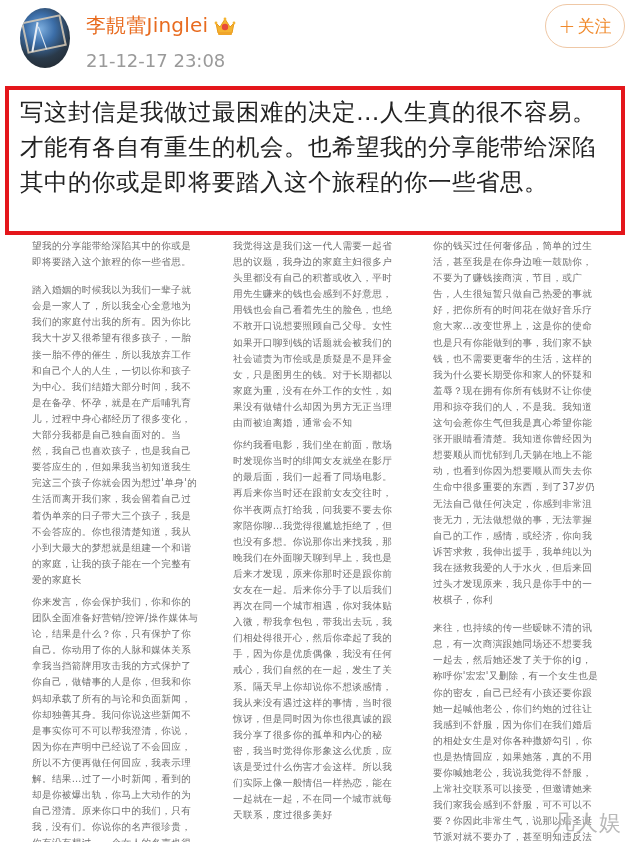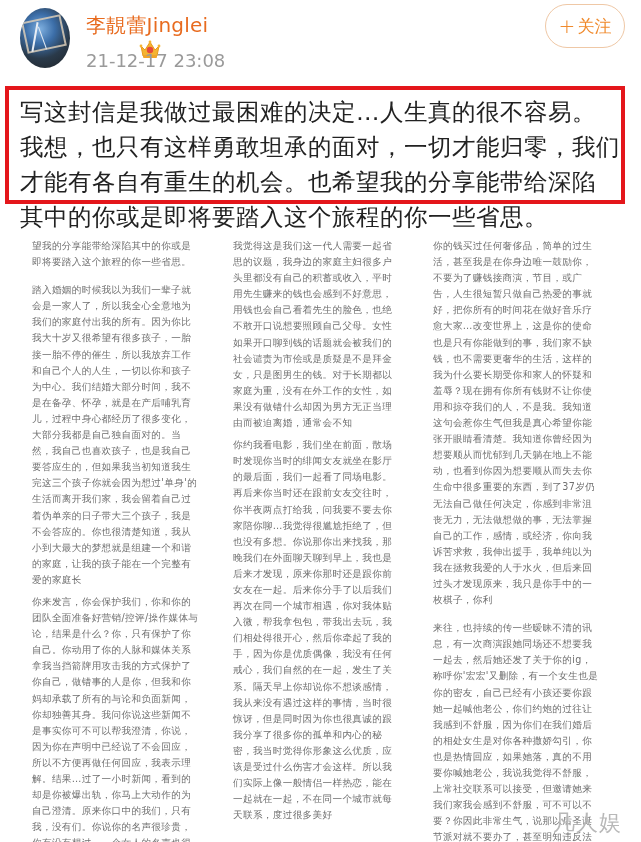--- a/index.html
+++ b/index.html
@@ -10,38 +10,38 @@
   .avatar {
     position: absolute; left: 20px; top: 8px; width: 50px; height: 60px;
     border-radius: 50%;
     background: radial-gradient(circle at 40% 35%, #7fb0e0 0%, #3c6ea8 30%, #2a3a4a 60%, #1e2226 100%);
     overflow: hidden;
   }
   .avatar .tree { position:absolute; left:14px; top:14px; width:2px; height:30px; background:#e8eef5; transform: rotate(10deg); }
   .avatar .tree2 { position:absolute; left:22px; top:18px; width:1px; height:24px; background:#dfe8f2; transform: rotate(-20deg); }
   .avatar .frame { position:absolute; left:4px; top:10px; width:40px; height:32px; border:2px solid #d9cdb8; transform: rotate(-12deg); opacity:.85; }
 
-  .username-row { position: absolute; left: 86px; top: 12px; display: flex; align-items: center; flex-direction: column; }
+  .username-row { position: absolute; left: 86px; top: 12px; display: flex; align-items: center; }
   .username { color: #e86b1f; font-size: 20px; letter-spacing: 0.2px; }
   .crown-icon {
     display: inline-block; width: 22px; height: 20px; margin-left: 6px; position: relative;
   }
   .crown-icon svg { width: 22px; height: 20px; }
   .timestamp { position: absolute; left: 86px; top: 50px; color: #9a9a9a; font-size: 18px; }
 
   .follow-btn {
     position: absolute; left: 545px; top: 4px; width: 80px; height: 44px;
     border: 1px solid #efc8a6; border-radius: 22px; background: #fff;
     color: #f08a2c; font-size: 17px; display: flex; align-items: center; justify-content: center;
     font-family: "DejaVu Sans", sans-serif;
   }
   .follow-btn .plus { font-size: 20px; margin-right: 2px; font-weight: 300; }
 
   .highlight-box {
-    position: absolute; left: 5px; top: 86px; width: 620px; height: 118px;
+    position: absolute; left: 5px; top: 86px; width: 620px; height: 149px;
     border: 4px solid #e4161b; background: #fff;
     padding: 5px 10px 0 11px;
   }
   .highlight-box p {
     font-size: 23.5px; line-height: 35px; color: #222; letter-spacing: 0.5px; white-space: nowrap;
   }
 
   .letter {
     position: absolute; left: 0; top: 238px; width: 641px; height: 604px; background: #fff;
   }
@@ -85,21 +85,20 @@
   </div>
   <div class="timestamp">21-12-17 23:08</div>
   <div class="follow-btn">
     <span class="plus">+</span>
     <span>关注</span>
   </div>
 </div>
 
 <div class="highlight-box">
   <p>写这封信是我做过最困难的决定…人生真的很不容易。</p>
-  <p>我想，也只有这样勇敢坦承的面对，一切才能归零，我们</p>
   <p>才能有各自有重生的机会。也希望我的分享能带给深陷</p>
   <p>其中的你或是即将要踏入这个旅程的你一些省思。</p>
 </div>
 
 <div class="letter">
   <div class="col col1">
     <div class="para">望我的分享能带给深陷其中的你或是即将要踏入这个旅程的你一些省思。</div>
     <div class="para gap-sm">踏入婚姻的时候我以为我们一辈子就会是一家人了，所以我全心全意地为我们的家庭付出我的所有。因为你比我大十岁又很希望有很多孩子，一胎接一胎不停的催生，所以我放弃工作和自己个人的人生，一切以你和孩子为中心。我们结婚大部分时间，我不是在备孕、怀孕，就是在产后哺乳育儿，过程中身心都经历了很多变化，大部分我都是自己独自面对的。当然，我自己也喜欢孩子，也是我自己要答应生的，但如果我当初知道我生完这三个孩子你就会因为想过'单身'的生活而离开我们家，我会留着自己过着伪单亲的日子带大三个孩子，我是不会答应的。你也很清楚知道，我从小到大最大的梦想就是组建一个和谐的家庭，让我的孩子能在一个完整有爱的家庭长</div>
     <div class="para">你来发言，你会保护我们，你和你的团队全面准备好营销/控评/操作媒体与论，结果是什么？你，只有保护了你自己。你动用了你的人脉和媒体关系拿我当挡箭牌用攻击我的方式保护了你自己，做错事的人是你，但我和你妈却承载了所有的与论和负面新闻，你却独善其身。我问你说这些新闻不是事实你可不可以帮我澄清，你说，因为你在声明中已经说了不会回应，所以不方便再做任何回应，我表示理解。结果…过了一小时新闻，看到的却是你被爆出轨，你马上大动作的为自己澄清。原来你口中的我们，只有我，没有们。你说你的名声很珍贵，你有没有想过，一个女人的名声也很珍贵，我以后还有很长的人生要过。你仗着我从来都是最保护你，不会说你一句不好的那个人，连家人好朋友我都从来不会多说。你却为了要保全自己的优质形象不惜造谣诋毁我，你用一样的套路，躲在亲友后面透过他们各种四处说，只因为打算问题不存存你身上，你却</div>
 

